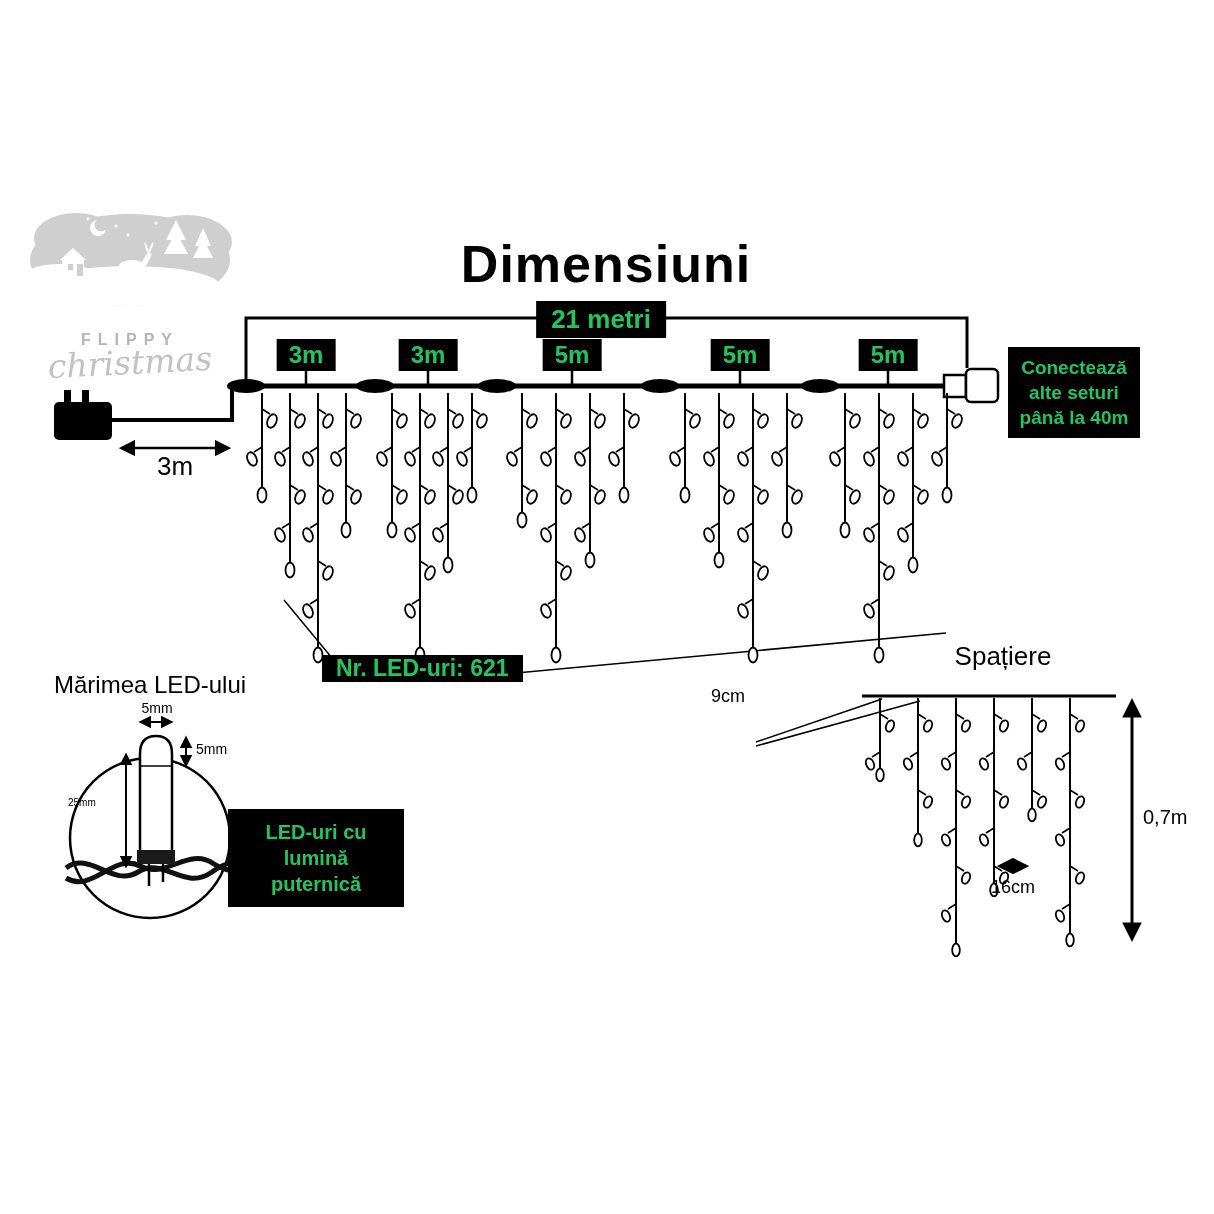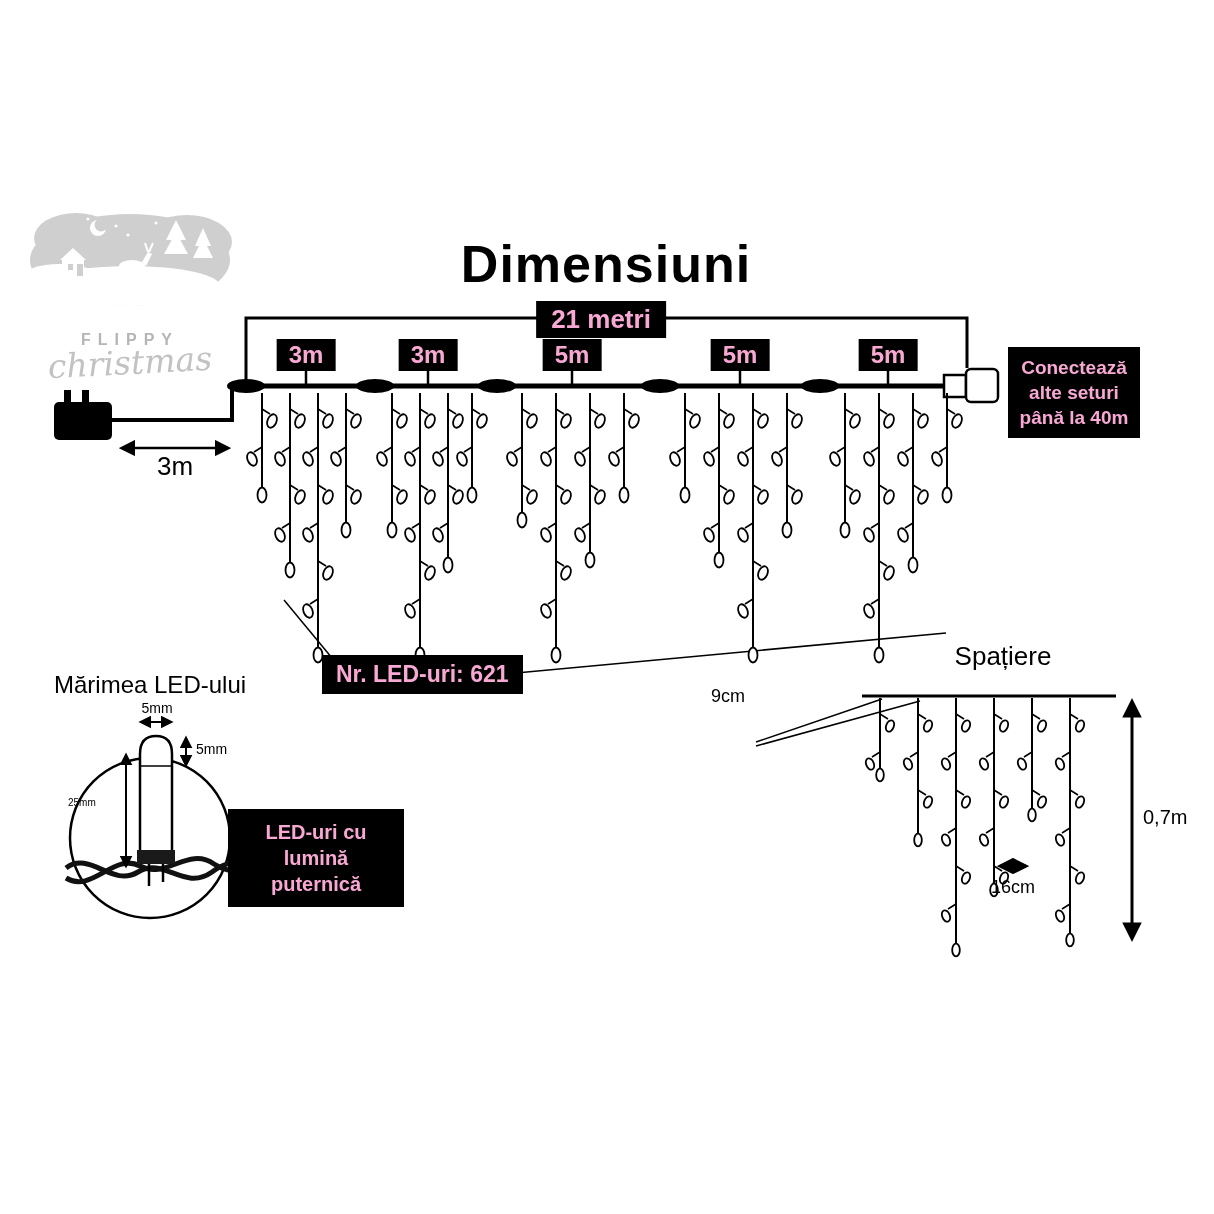--- a/index.html
+++ b/index.html
@@ -1,24 +1,24 @@
 <!DOCTYPE html>
 <html><head>
 <meta charset="utf-8">
 <style>
   *{margin:0;padding:0;box-sizing:border-box}
   html,body{width:1214px;height:1214px;background:#fff;font-family:"Liberation Sans",sans-serif;color:#000}
   .canvas{position:absolute;left:0;top:0;width:1214px;height:1214px;background:#fff;overflow:hidden}
   #diagram{position:absolute;left:0;top:0}
   .title{position:absolute;left:606px;top:234px;transform:translateX(-50%);font-size:52px;font-weight:800;letter-spacing:1px;white-space:nowrap}
-  .blackbox{position:absolute;background:#000;color:#f9a8d4;font-weight:700;text-align:center;white-space:nowrap}
+  .blackbox{position:absolute;background:#000;color:#22c55e;font-weight:700;text-align:center;white-space:nowrap}
   .box21{left:601px;top:301px;transform:translateX(-50%);font-size:26px;padding:3px 15px}
   .seg{top:339px;transform:translateX(-50%);font-size:24px;padding:2px 12px}
   .connect{left:1008px;top:347px;width:132px;font-size:19px;text-align:center;padding:8px 10px;line-height:1.32;white-space:normal}
-  .ledcount{left:322px;top:655px;font-size:23px;padding:6px 14px}
+  .ledcount{left:322px;top:655px;font-size:23px;padding:0 14px}
   .lednote{left:228px;top:809px;width:176px;font-size:20px;padding:10px 18px;line-height:1.3;white-space:normal}
   .lbl{position:absolute;color:#000;white-space:nowrap}
   .lead{left:175px;top:451px;transform:translateX(-50%);font-size:26px}
   .ledsizetitle{left:54px;top:671px;font-size:24px}
   .mmw{left:157px;top:700px;transform:translateX(-50%);font-size:14px}
   .mmcap{left:196px;top:741px;font-size:14px}
   .mmtotal{left:68px;top:797px;font-size:10px}
   .sptitle{left:1003px;top:641px;transform:translateX(-50%);font-size:26px}
   .sp9{left:711px;top:686px;font-size:18px}
   .sp16{left:1013px;top:877px;transform:translateX(-50%);font-size:18px}

